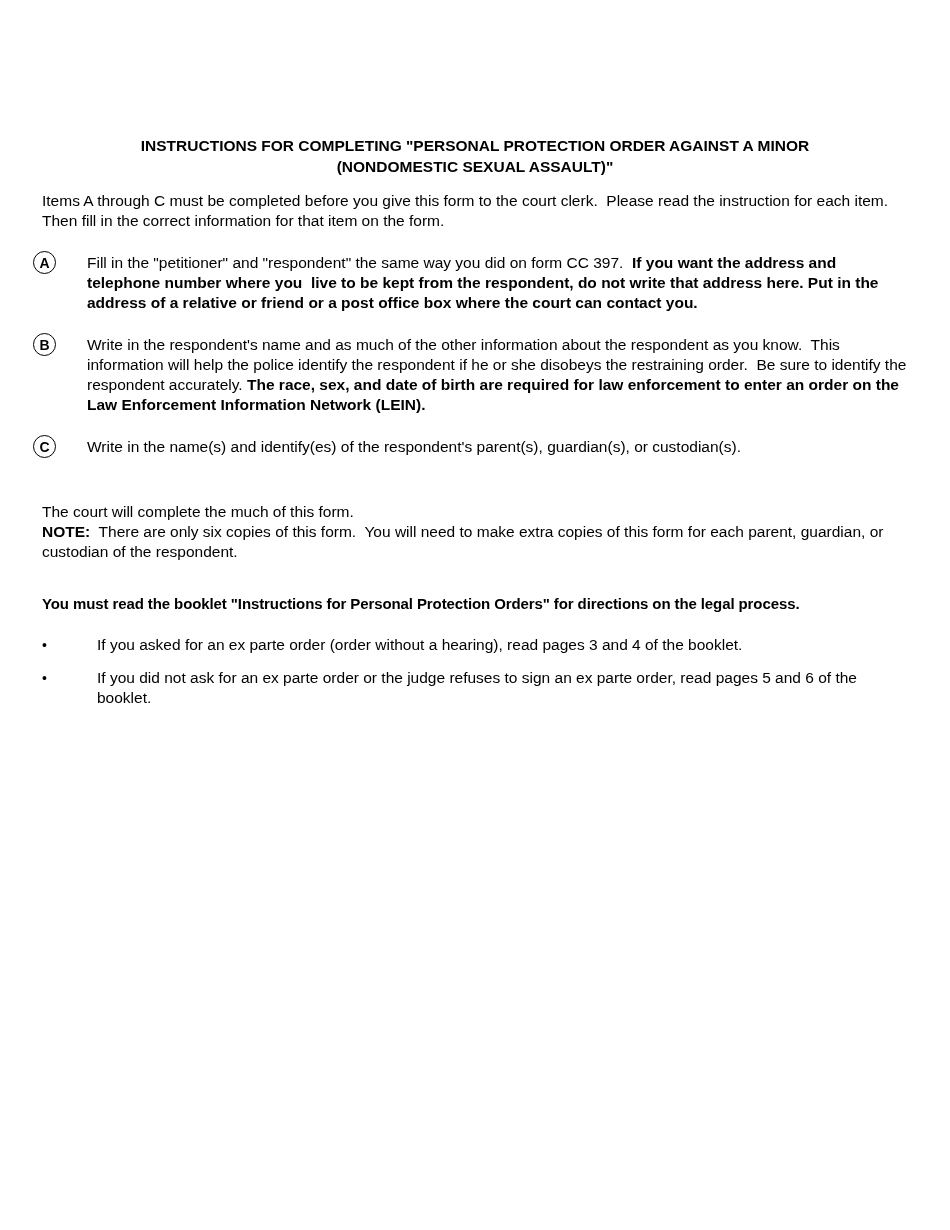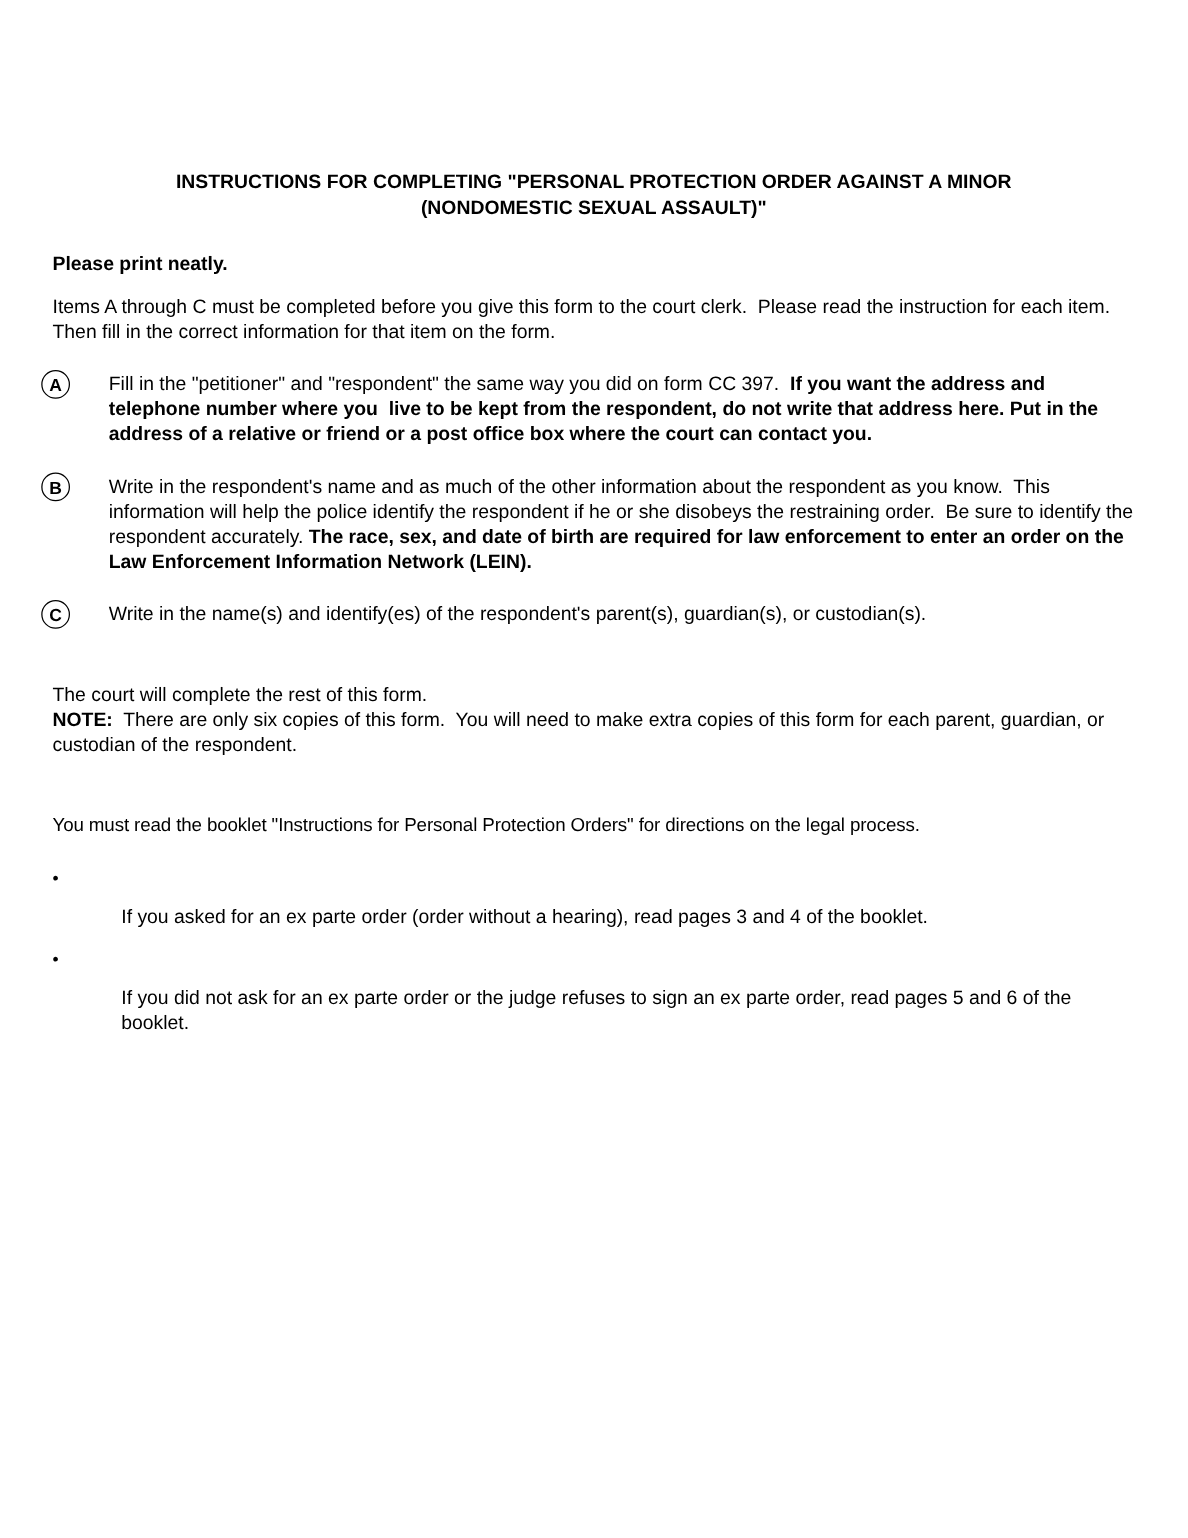--- a/index.html
+++ b/index.html
@@ -31,43 +31,42 @@
     width: 23px; height: 23px;
     border: 1.6px solid #000; border-radius: 50%;
     font-weight: bold; font-size: 14px; line-height: 1;
     margin-top: -2px;
     background: #fff;
   }
   .item-text { flex: 1; }
   .court-line { margin-top: 44px; }
   .note { }
   .booklet-heading {
-    margin-top: 44px;
-    font-weight: normal;
+    margin-top: 32px;
+    font-weight: bold;
     font-size: 15px;
     letter-spacing: -0.1px;
     white-space: nowrap;
   }
   .bullet-row { display: flex; margin-top: 21px; }
   .bullet-row + .bullet-row { margin-top: 13px; }
   .bullet-char { width: 55px; flex-shrink: 0; font-size: 14px; }
-  .bullet-text { flex: 1; margin-top: 32px; }
+  .bullet-text { flex: 1; }
   b { font-weight: bold; }
 </style>
 </head>
 <body>
 
 <div class="page">
 
   <div class="title">
     <span>INSTRUCTIONS FOR COMPLETING "PERSONAL PROTECTION ORDER AGAINST A MINOR</span><br>
     <span>(NONDOMESTIC SEXUAL ASSAULT)"</span>
   </div>
 
-  <p class="print-neatly">Please print neatly.</p>
 
   <p class="intro pre">Items A through C must be completed before you give this form to the court clerk.  Please read the instruction for each item.  Then fill in the correct information for that item on the form.</p>
 
   <div class="item">
     <div class="letter-col">
       <span class="circle">A</span>
     </div>
     <p class="item-text pre"><span>Fill in the "petitioner" and "respondent" the same way you did on form CC 397.  </span><b>If you want the address and telephone number where you  live to be kept from the respondent, do not write that address here. Put in the address of a relative or friend or a post office box where the court can contact you.</b></p>
   </div>
 
@@ -78,21 +77,21 @@
     <p class="item-text pre"><span>Write in the respondent's name and as much of the other information about the respondent as you know.  This information will help the police identify the respondent if he or she disobeys the restraining order.  Be sure to identify the respondent accurately. </span><b>The race, sex, and date of birth are required for law enforcement to enter an order on the Law Enforcement Information Network (LEIN).</b></p>
   </div>
 
   <div class="item">
     <div class="letter-col">
       <span class="circle">C</span>
     </div>
     <p class="item-text pre"><span>Write in the name(s) and identify(es) of the respondent's parent(s), guardian(s), or custodian(s).</span><b></b></p>
   </div>
 
-  <p class="court-line">The court will complete the rest of this form.</p>
+  <p class="court-line">The court will complete the much of this form.</p>
 
   <p class="note pre"><b>NOTE:</b><span>  There are only six copies of this form.  You will need to make extra copies of this form for each parent, guardian, or custodian of the respondent.</span></p>
 
   <p class="booklet-heading">You must read the booklet "Instructions for Personal Protection Orders" for directions on the legal process.</p>
 
   <div class="bullet-row">
     <span class="bullet-char">•</span>
     <p class="bullet-text">If you asked for an ex parte order (order without a hearing), read pages 3 and 4 of the booklet.</p>
   </div>
 

